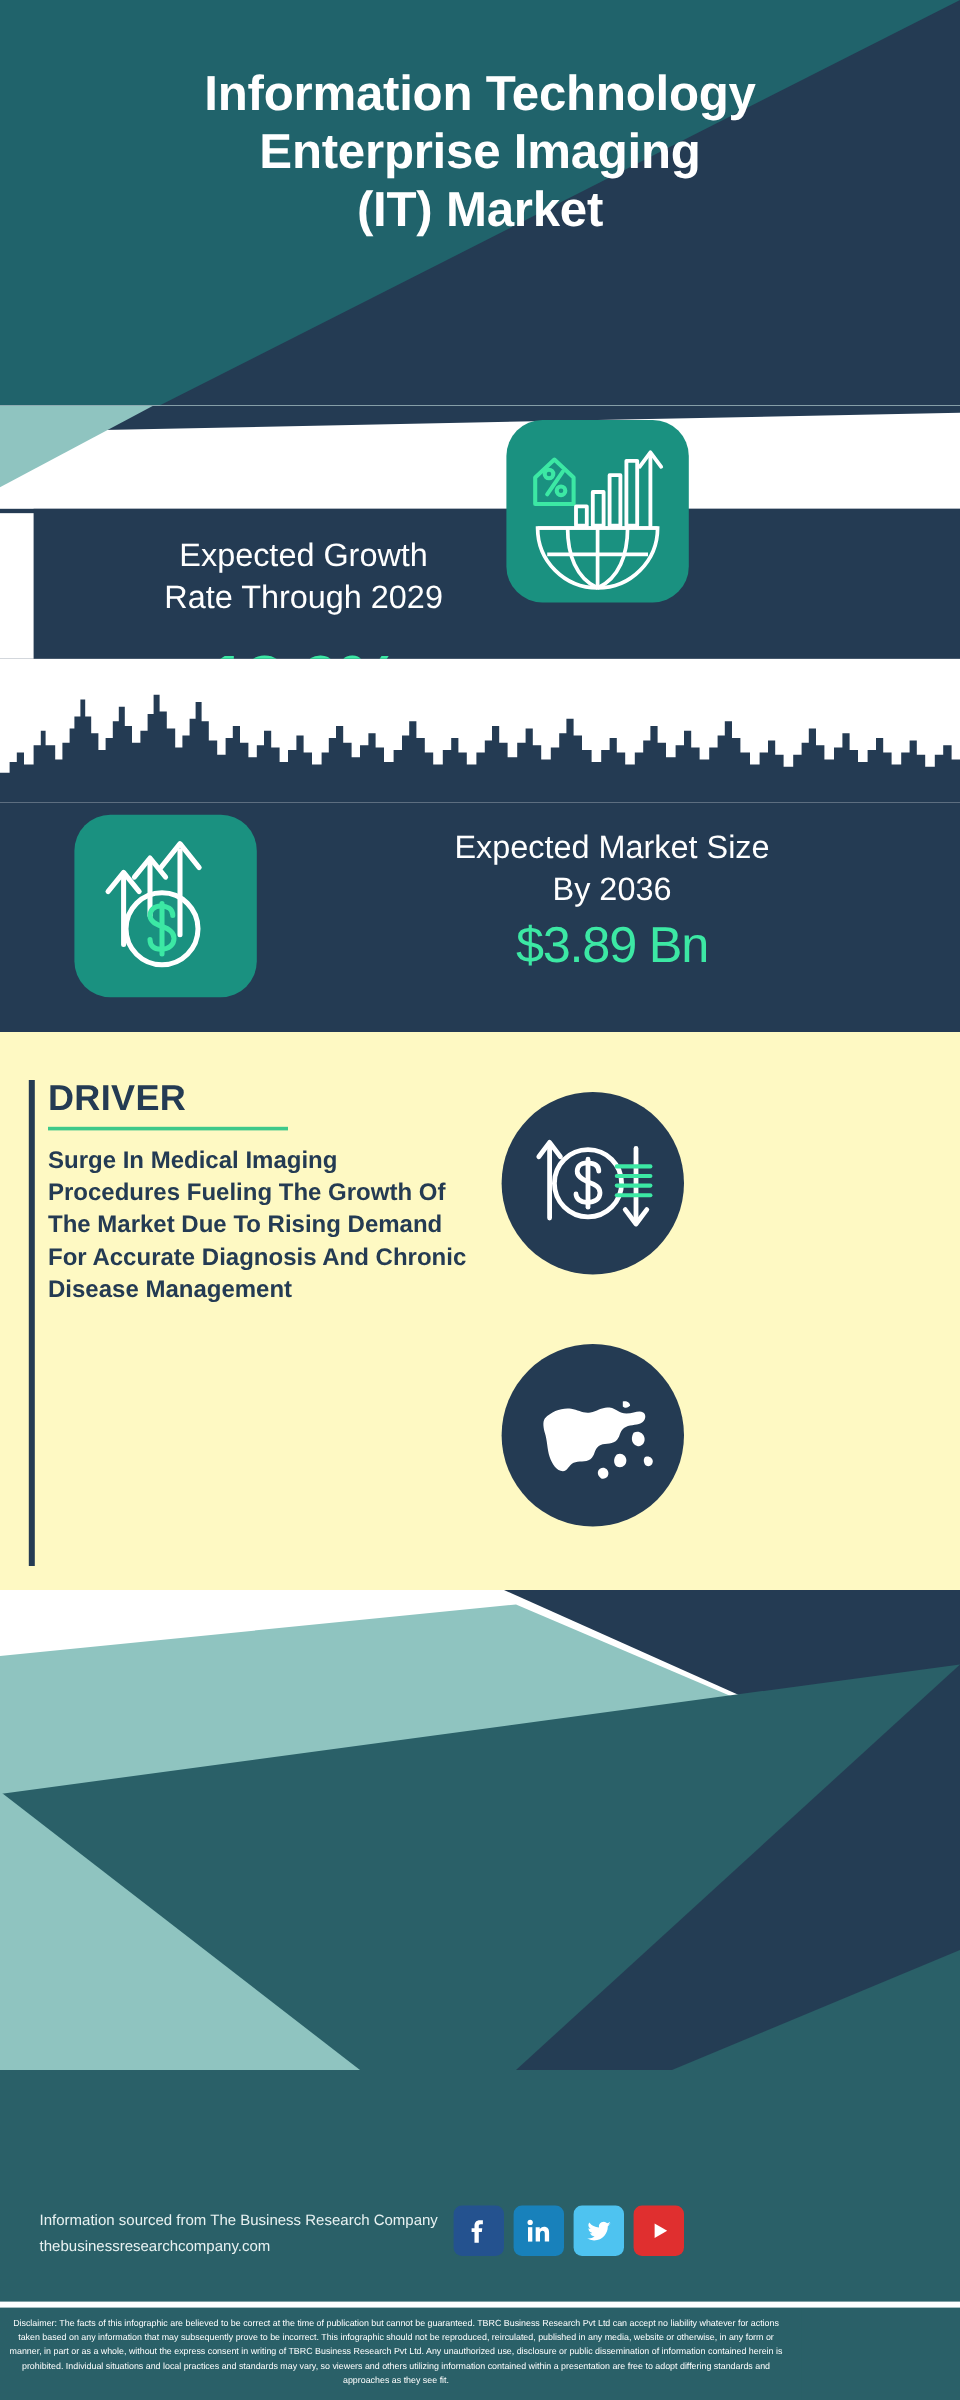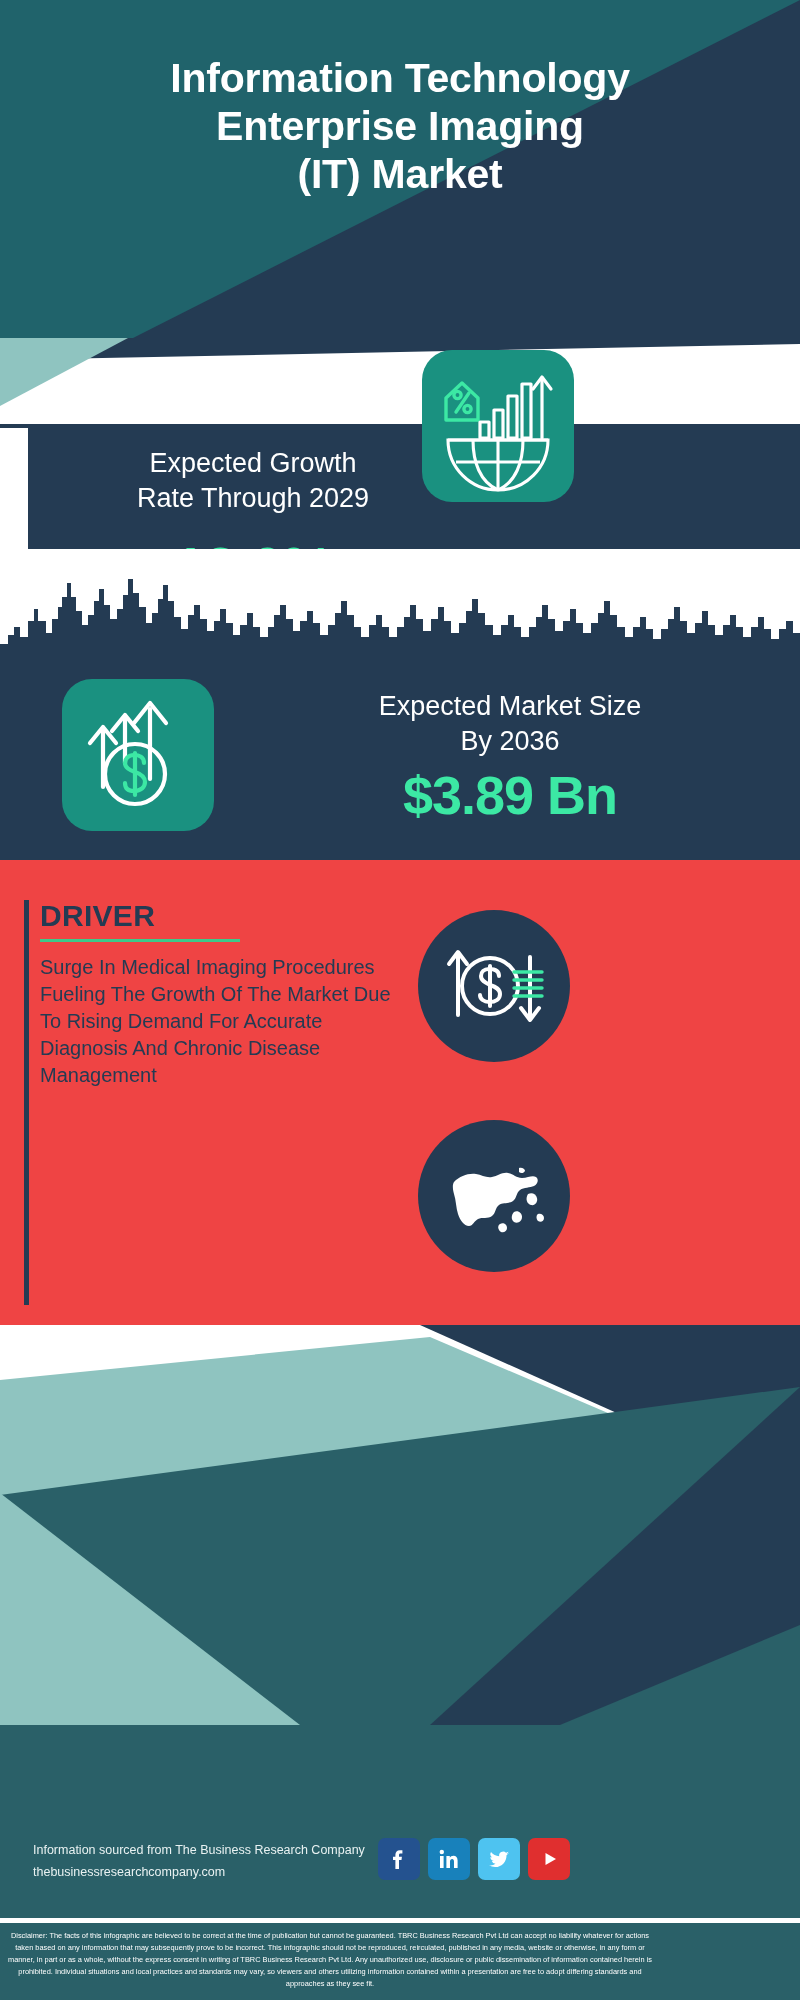--- a/index.html
+++ b/index.html
@@ -74,38 +74,38 @@
   .msize-icon {
     position:absolute; left:62px; top:130px; width:152px; height:152px;
     background:#1a9180; border-radius:30px;
   }
   .msize-label {
     position:absolute; left:240px; top:140px; width:540px;
     text-align:center; color:#ffffff; font-size:27px; line-height:1.3;
   }
   .msize-value {
     position:absolute; left:240px; top:215px; width:540px;
-    text-align:center; color:#3ce8a4; font-size:54px; font-weight:bold;
+    text-align:center; color:#3ce8a4; font-size:42px; font-weight:normal;
     letter-spacing:-1px;
   }
 
   
-  .content { position:absolute; left:0; top:860px; width:800px; height:465px; background:#ef4444; }
+  .content { position:absolute; left:0; top:860px; width:800px; height:465px; background:#fef9c3; }
 
   .block { position:absolute; }
   .bar-left {
     position:absolute; left:0; top:0; width:5px; bottom:0; background:#243b53;
   }
   .blk-title {
     color:#243b53; font-size:30px; font-weight:bold; letter-spacing:0.3px;
     line-height:1.05;
   }
   .blk-rule { height:3px; background:#3ec98a; margin-top:7px; }
   .blk-body {
-    color:#243b53; font-size:20px; font-weight:normal; line-height:1.36; margin-top:12px;
+    color:#243b53; font-size:20px; font-weight:bold; line-height:1.36; margin-top:12px;
   }
 
   .circ-icon {
     position:absolute; width:152px; height:152px; border-radius:50%;
     background:#243b53;
   }
 
   
   .bottom {
     position:absolute; left:0; top:1325px; width:800px; height:675px;

